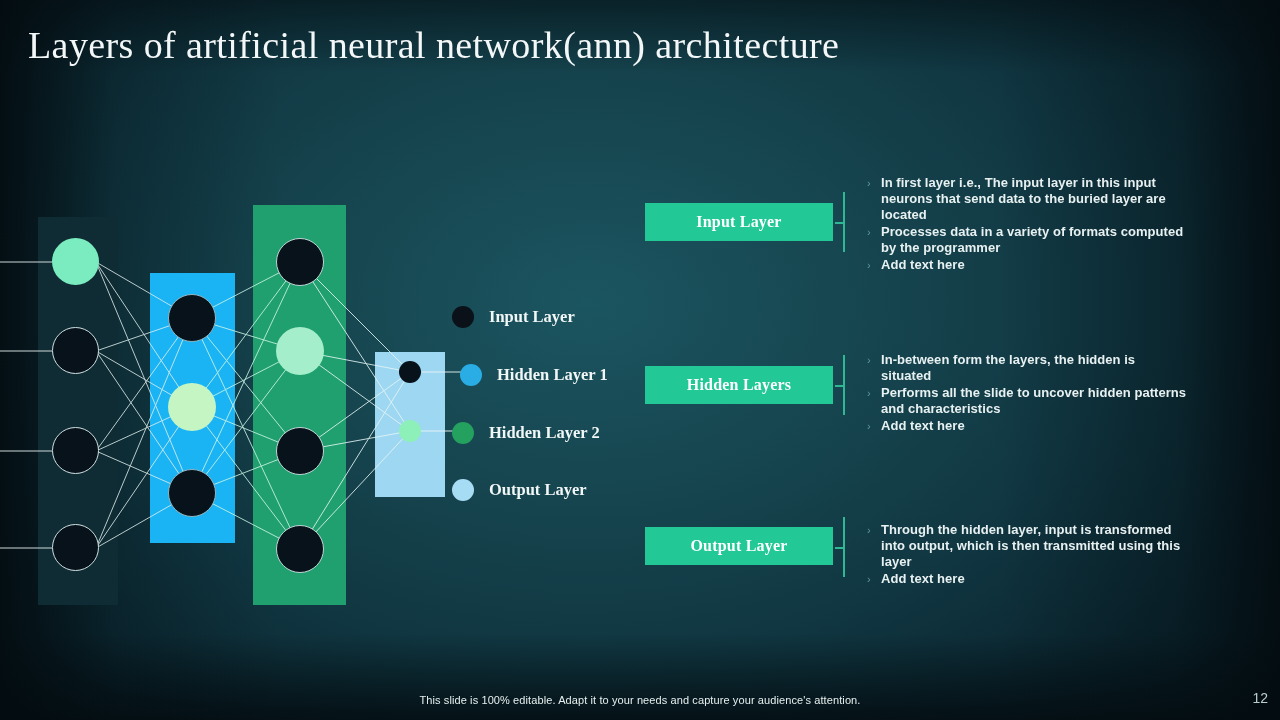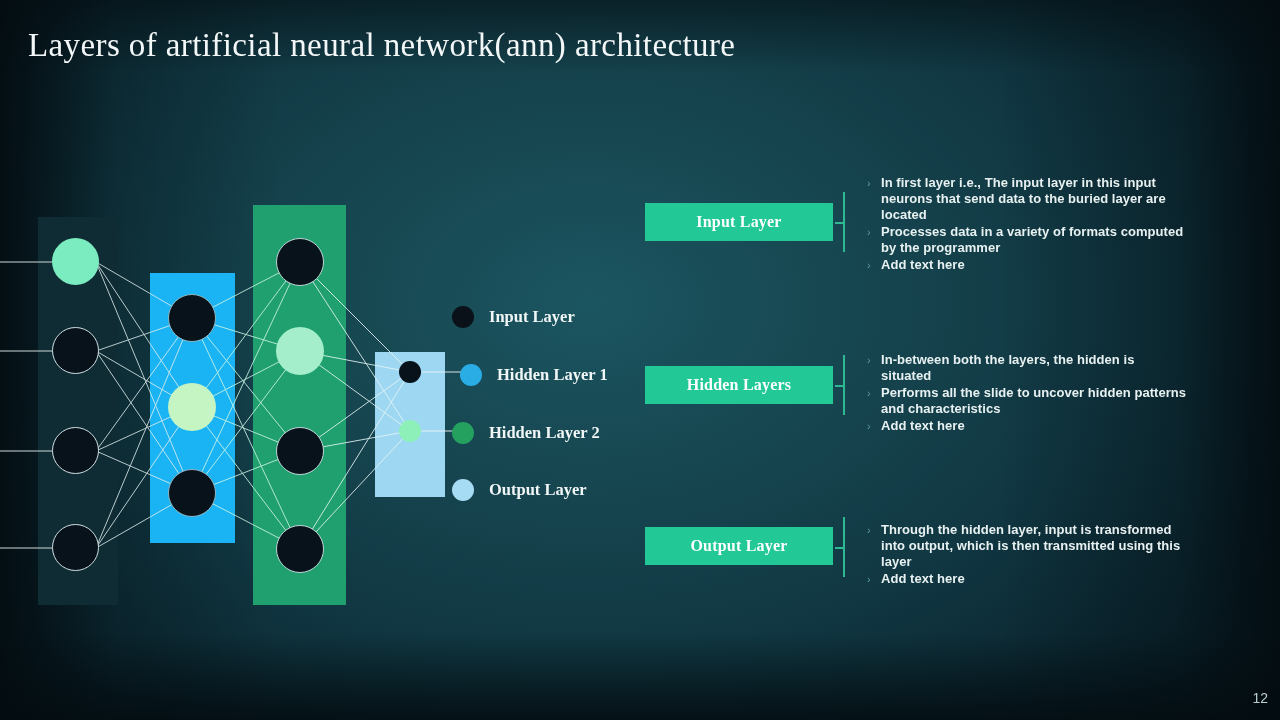--- a/index.html
+++ b/index.html
@@ -18,21 +18,21 @@
     position:absolute;inset:0;pointer-events:none;
     background:
       linear-gradient(to right, rgba(3,12,16,.92) 0%, rgba(3,12,16,.25) 9%, rgba(0,0,0,0) 22%, rgba(0,0,0,0) 78%, rgba(3,12,16,.3) 92%, rgba(3,12,16,.9) 100%),
       linear-gradient(to bottom, rgba(3,12,16,.55) 0%, rgba(0,0,0,0) 10%, rgba(0,0,0,0) 88%, rgba(3,12,16,.85) 100%);
   }
 
   
   .title{
     position:absolute;left:28px;top:24px;
     font-family:"Liberation Serif",serif;
-    font-size:33px;line-height:42px;color:#f3f7f7;
+    font-size:38px;line-height:42px;color:#f3f7f7;
     letter-spacing:.4px;white-space:nowrap;
   }
   .subtitle{
     position:absolute;left:27px;top:74px;width:1180px;
     font-size:10.5px;line-height:14px;color:#dfeaea;
     letter-spacing:-.1px;white-space:nowrap;
   }
 
   
   .net{position:absolute;left:0;top:155px;width:640px;height:470px;}
@@ -217,21 +217,21 @@
 
   <div class="block" style="left:645px;top:352px;">
     <div class="badge" style="left:0;top:14px;background:#22c896;">Hidden Layers</div>
     <div class="conn" style="left:190px;top:3px;width:10px;height:60px;">
       <span class="vline"></span>
       <span class="tick"></span>
     </div>
     <div class="bullets" style="left:222px;top:0px;">
       <div class="bullet">
         <span class="chev">›</span>
-        <span class="btxt">In-between both the layers, the hidden is situated</span>
+        <span class="btxt">In-between form the layers, the hidden is situated</span>
       </div>
       <div class="bullet">
         <span class="chev">›</span>
         <span class="btxt">Performs all the slide to uncover hidden patterns and characteristics</span>
       </div>
       <div class="bullet">
         <span class="chev">›</span>
         <span class="btxt">Add text here</span>
       </div>
     </div>
@@ -248,14 +248,15 @@
         <span class="chev">›</span>
         <span class="btxt">Through the hidden layer, input is transformed into output, which is then transmitted using this layer</span>
       </div>
       <div class="bullet">
         <span class="chev">›</span>
         <span class="btxt">Add text here</span>
       </div>
     </div>
   </div>
 
+  <div class="footer">This slide is 100% editable. Adapt it to your needs and capture your audience's attention.</div>
   <div class="pageno">12</div>
 </div>
 
 </body></html>

